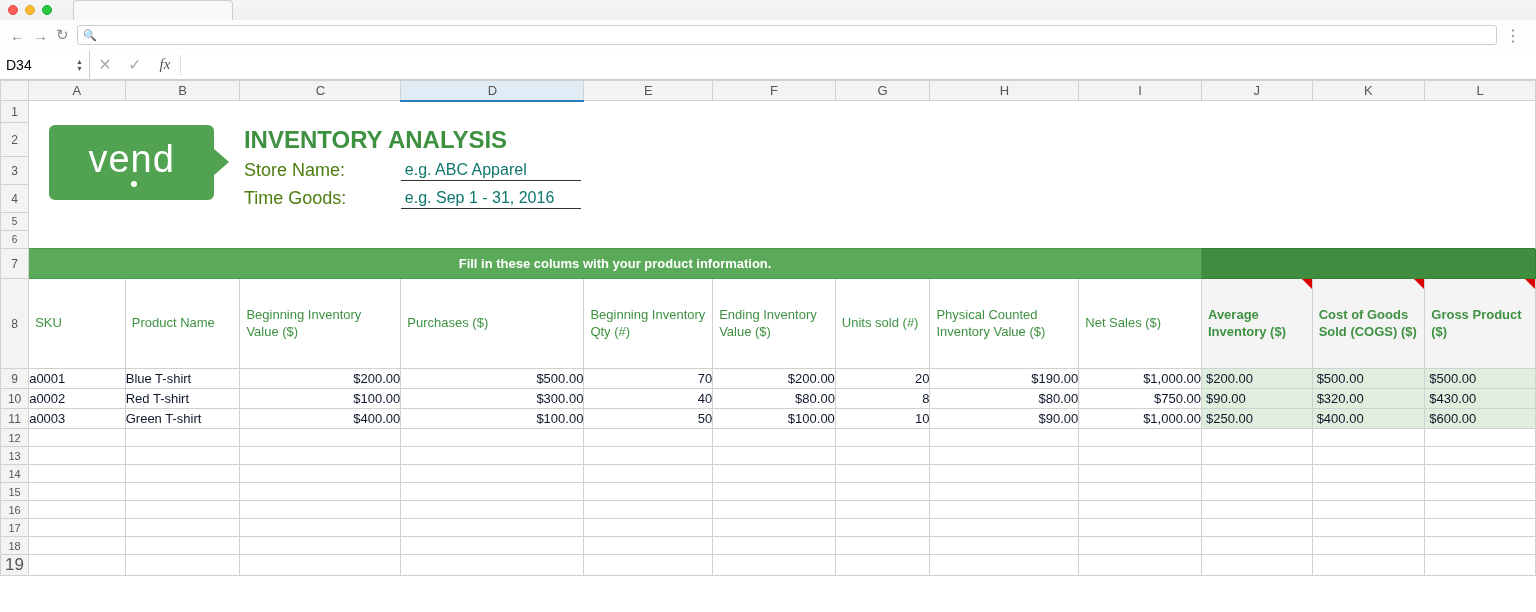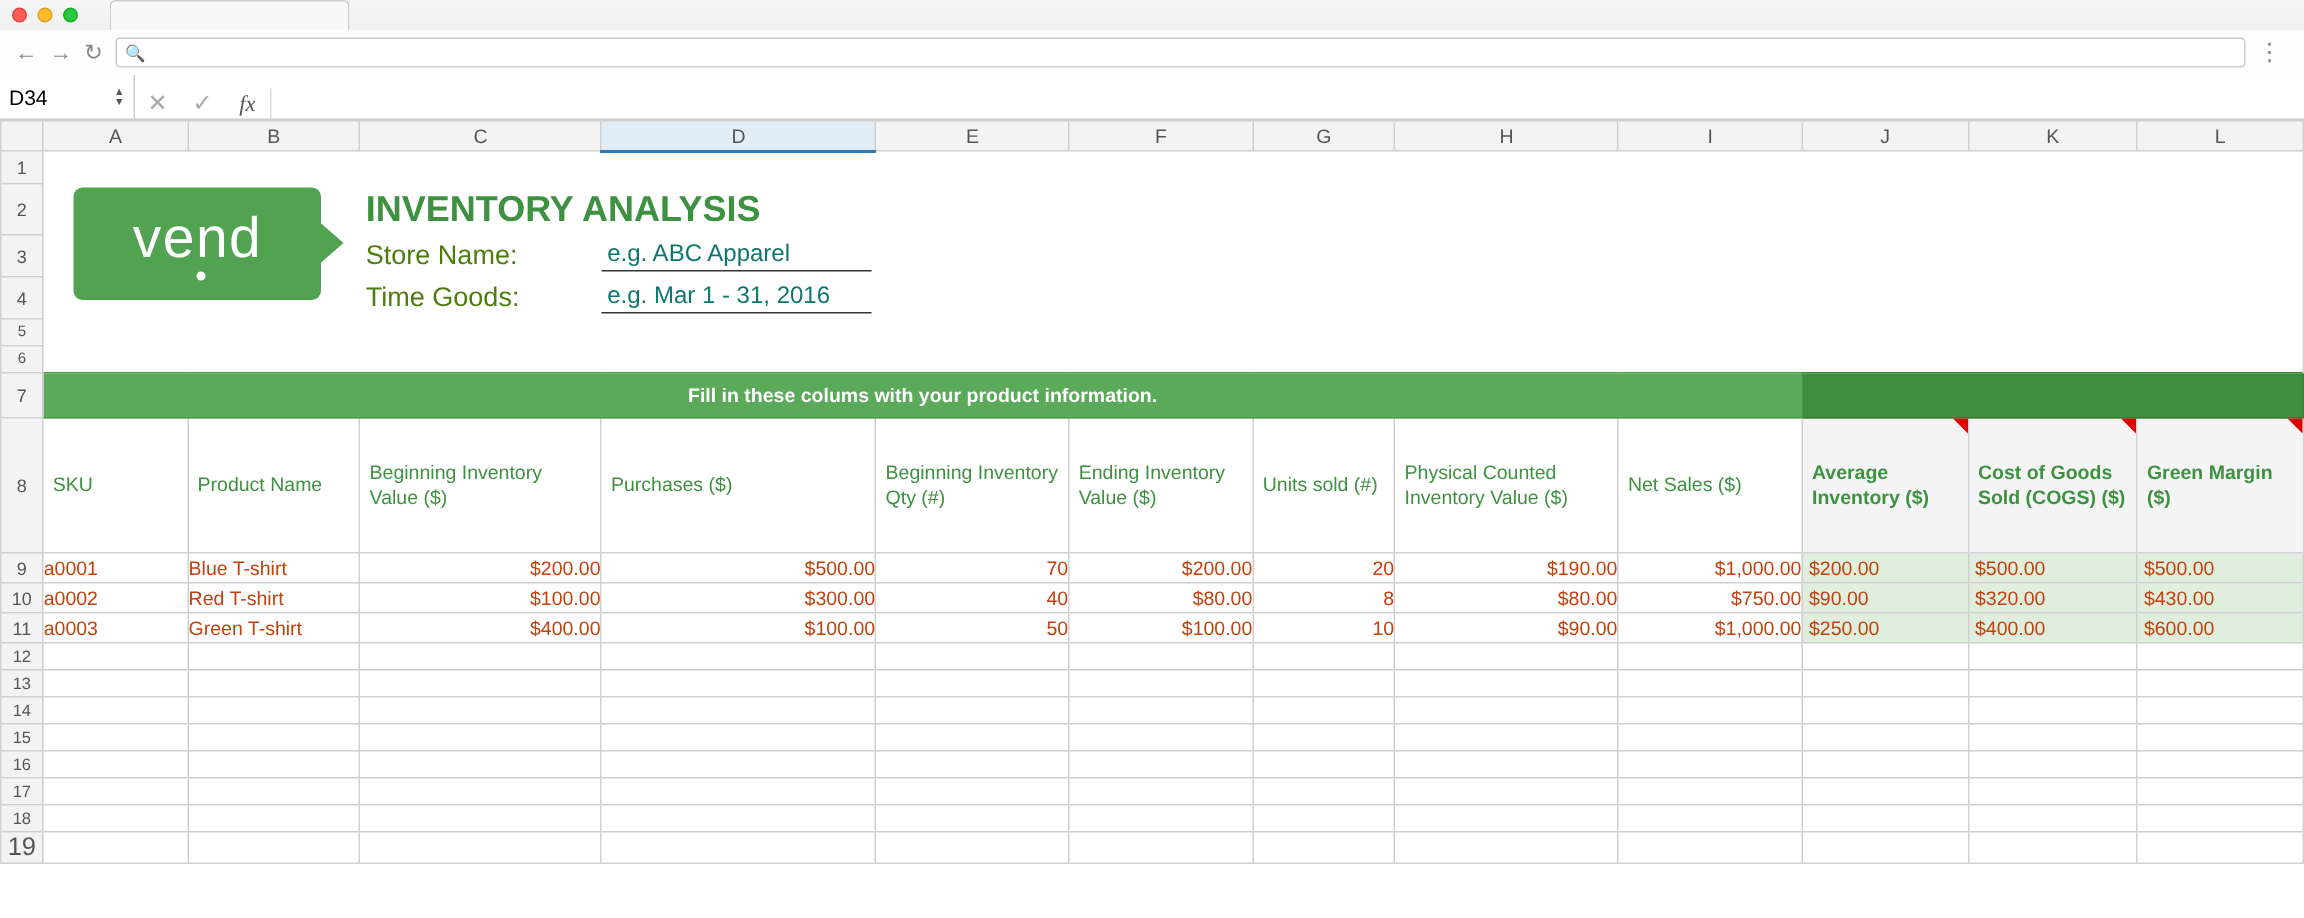--- a/index.html
+++ b/index.html
@@ -61,21 +61,21 @@
     color:#999;
     font-size:12px;
   }
   .menu-dots { color:#888; font-size:16px; letter-spacing:1px; padding-right:4px;}
 
   
   .formula-bar {
     height: 30px;
     border-bottom: 1px solid #ccc;
     display:flex;
-    align-items:flex-end;
+    align-items:center;
     background:#fff;
   }
   .name-box {
     width: 90px;
     height:100%;
     border-right:1px solid #ccc;
     display:flex;
     align-items:center;
     justify-content:space-between;
     padding:0 6px;
@@ -211,21 +211,21 @@
   }
   .red-triangle::before{
     content:"";
     position:absolute; top:0; right:0;
     width:0;height:0;
     border-top:10px solid #d00;
     border-left:10px solid transparent;
   }
 
   .data-row td, .data-row th { height:20px !important; }
-  .data-row td { padding:0 4px; font-size:15px; color:#c2410c;}
+  .data-row td { padding:0 4px; font-size:15px; color:#0f172a;}
   .num { text-align:right; }
   .calc-cell { background:#dfeedd !important; text-align:left; padding-left:4px !important;}
 
   
   col.cA{width:96px;} col.cB{width:114px;} col.cC{width:160px;}
   col.cD{width:182px;} col.cE{width:128px;} col.cF{width:122px;}
   col.cG{width:94px;} col.cH{width:148px;} col.cI{width:122px;}
   col.cJ{width:110px;} col.cK{width:112px;} col.cL{width:110px;}
 
   .sel-col { border-bottom:2px solid #2b7bb9 !important; background:#e0edf7 !important;}
@@ -338,21 +338,21 @@
       <td colspan="7" style="border:none;border-right:1px solid #d0d0d0;"></td>
     </tr>
 
     <tr style="height:28px">
       <th>4</th>
       <td style="border:none" class="overflow-content">
         <div class="label-green ov-abs">Time Goods:</div>
       </td>
       <td colspan="2" style="border:none" class="overflow-content">
         <div class="ov-abs">
-              <span class="input-underline" style="min-width:180px">e.g. Mar 1 - 31, 2016</span>
+              <span class="input-underline" style="min-width:180px">e.g. Sep 1 - 31, 2016</span>
             </div>
       </td>
       <td colspan="7" style="border:none;border-right:1px solid #d0d0d0;"></td>
     </tr>
 
     <tr style="height:10px">
           <th style="font-size:10px">5</th>
           <td colspan="12" style="border:none;border-right:1px solid #d0d0d0;"></td>
         </tr>
     <tr style="height:10px">
@@ -372,21 +372,21 @@
       <td class="col-header">Product Name</td>
       <td class="col-header">Beginning Inventory Value ($)</td>
       <td class="col-header">Purchases ($)</td>
       <td class="col-header">Beginning Inventory Qty (#)</td>
       <td class="col-header">Ending Inventory Value ($)</td>
       <td class="col-header">Units sold (#)</td>
       <td class="col-header">Physical Counted Inventory Value ($)</td>
       <td class="col-header">Net Sales ($)</td>
       <td class="col-header calc red-triangle">Average Inventory ($)</td>
       <td class="col-header calc red-triangle">Cost of Goods Sold (COGS) ($)</td>
-      <td class="col-header calc red-triangle">Green Margin ($)</td>
+      <td class="col-header calc red-triangle">Gross Product ($)</td>
     </tr>
 
     <tr class="data-row">
       <th>9</th>
       <td>a0001</td>
       <td>Blue T-shirt</td>
       <td class="num">$200.00</td>
       <td class="num">$500.00</td>
       <td class="num">70</td>
       <td class="num">$200.00</td>

